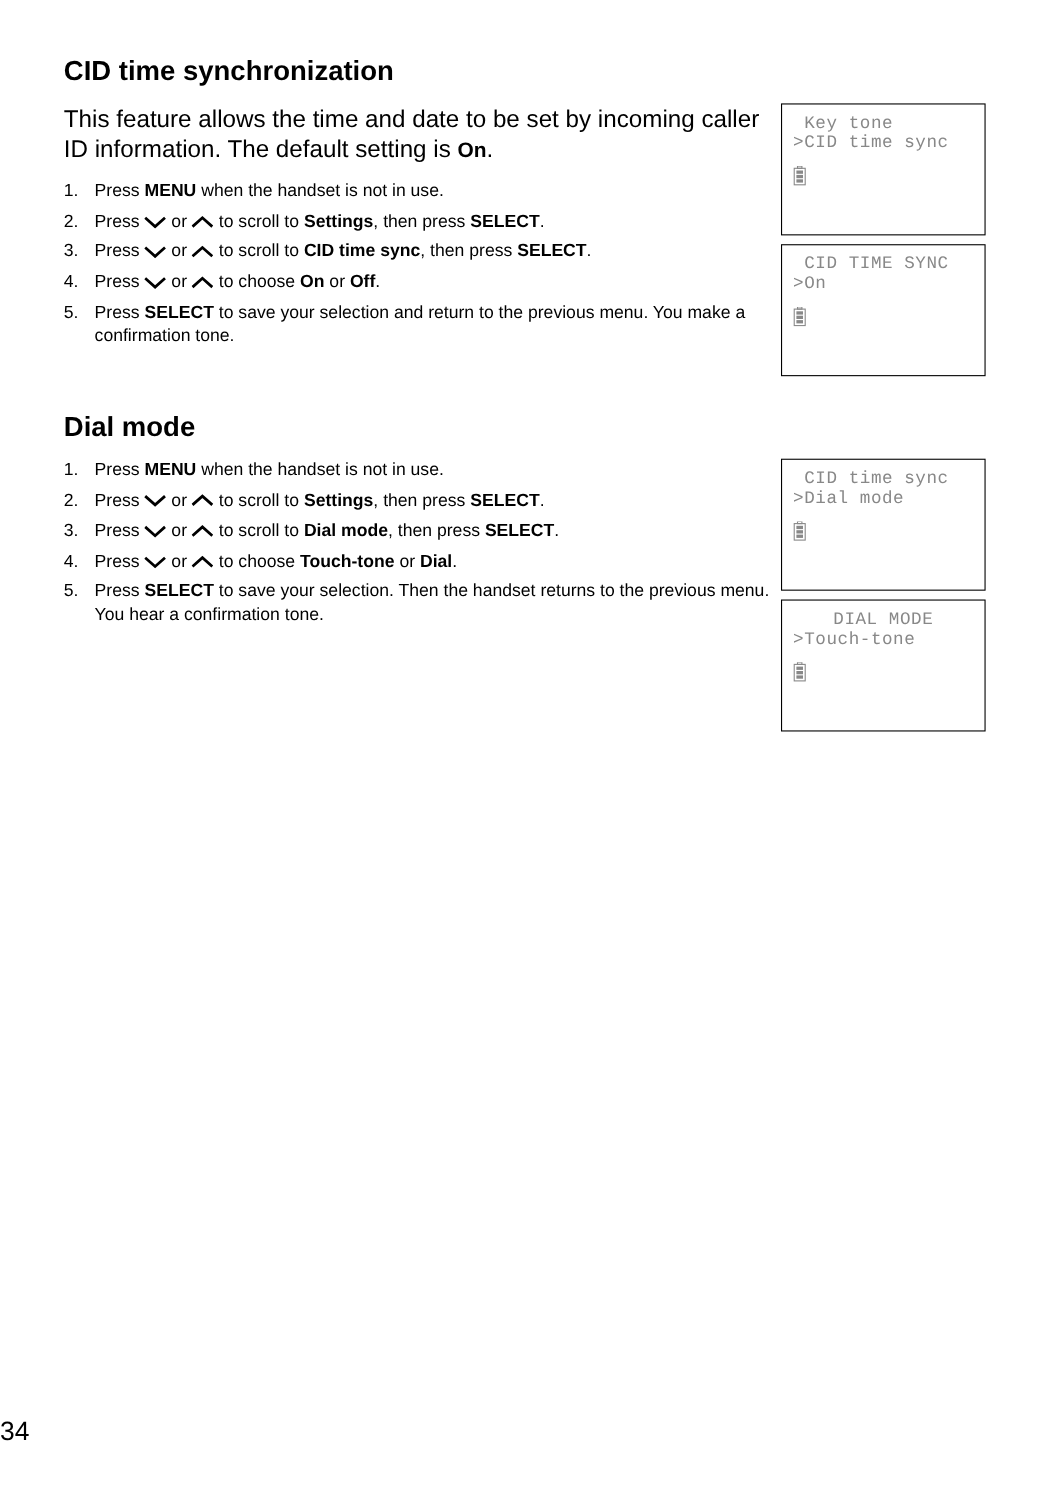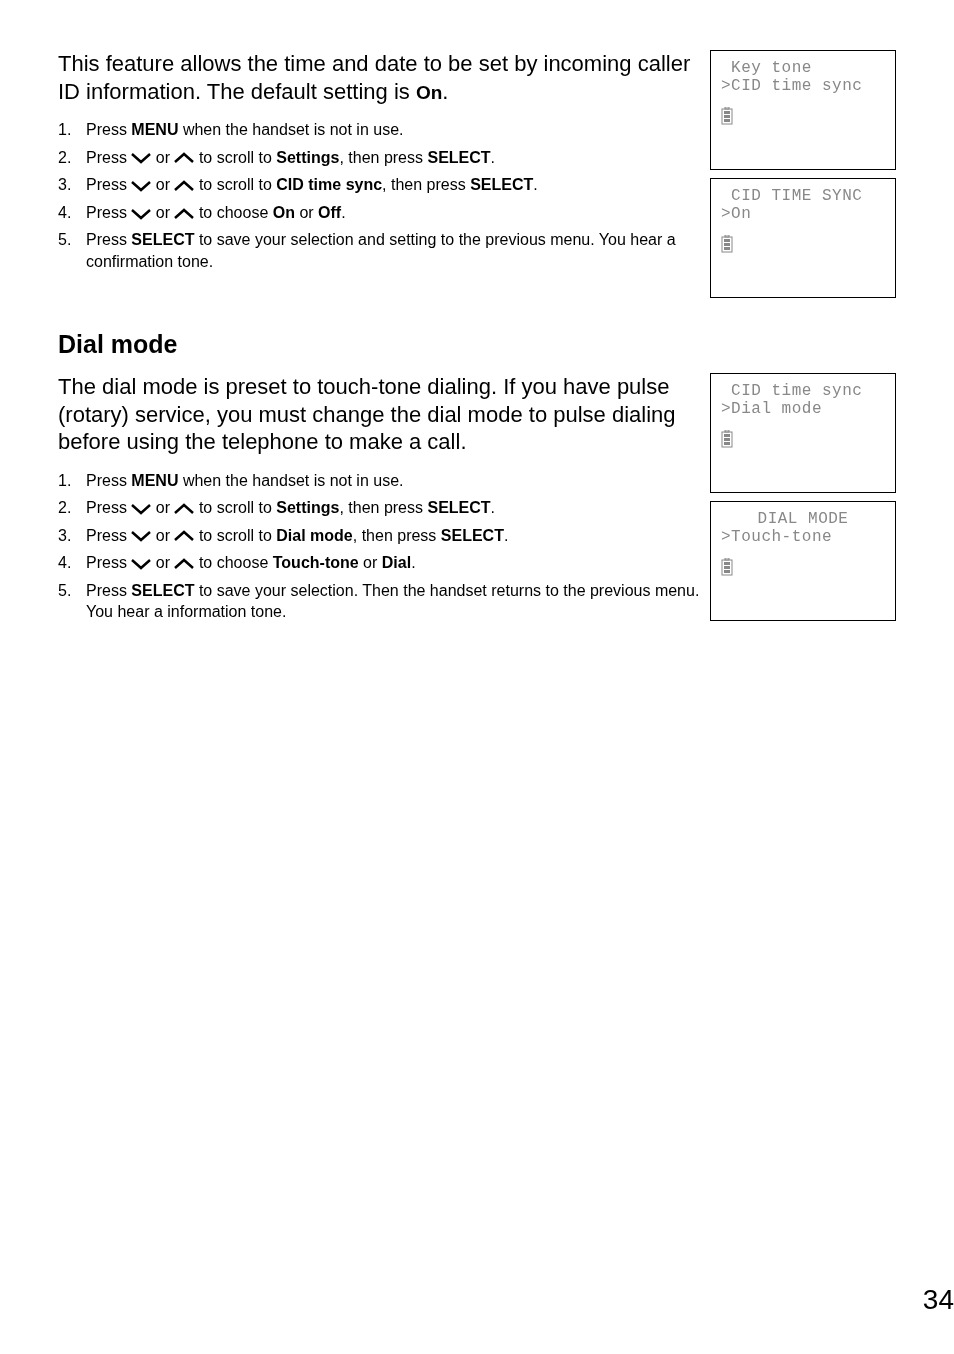--- a/index.html
+++ b/index.html
@@ -108,34 +108,35 @@
     position: absolute;
     left: 10px;
     top: 56px;
   }
 
   .page-number {
     position: absolute;
     bottom: 38px;
     left: 0;
     right: 0;
-    text-align: right;
-    font-size: 28px;
+    text-align: left;
+    font-size: 24px;
   }
 
   .section2 {
     margin-top: 23px;
   }
 </style>
 </head>
 <body>
 
 <div class="page">
 
 
+  <h2 class="sub-title">CID time synchronization</h2>
 
   <div class="content-row">
     <div class="text-col">
       <p class="intro">
         <span>This feature allows the time and date to be set by incoming caller ID information. The default setting is </span><span class="small-bold">On</span><span>.</span>
       </p>
 
       <ol class="steps">
         <li>
           <span>Press </span><span class="bold-inline">MENU</span><span> when the handset is not in use.</span>
@@ -155,21 +156,21 @@
               </svg></span><span> to scroll to </span><span class="bold-inline">CID time sync</span><span>, then press </span><span class="bold-inline">SELECT</span><span>.</span>
         </li>
         <li>
           <span>Press </span><span class="arrow"><svg viewBox="0 0 20 12">
                 <path d="M1 2 L10 10 L19 2" fill="none" stroke="#000" stroke-width="2.5"></path>
               </svg></span><span> or </span><span class="arrow"><svg viewBox="0 0 20 12">
                 <path d="M1 10 L10 2 L19 10" fill="none" stroke="#000" stroke-width="2.5"></path>
               </svg></span><span> to choose </span><span class="bold-inline">On</span><span> or </span><span class="bold-inline">Off</span><span>.</span>
         </li>
         <li>
-          <span>Press </span><span class="bold-inline">SELECT</span><span> to save your selection and setting to the previous menu. You hear a confirmation tone.</span>
+          <span>Press </span><span class="bold-inline">SELECT</span><span> to save your selection and return to the previous menu. You make a confirmation tone.</span>
         </li>
       </ol>
     </div>
 
     <div class="screens-col">
       <div class="lcd">
         <div class="lcd-line"> Key tone</div>
         <div class="lcd-line">&gt;CID time sync</div>
         <span class="battery-icon">
           <svg width="12" height="18" viewBox="0 0 12 18">
@@ -195,21 +196,20 @@
         </span>
       </div>
     </div>
   </div>
 
   <div class="section2">
     <h2 class="sub-title">Dial mode</h2>
 
     <div class="content-row">
       <div class="text-col">
-        <p class="intro">The dial mode is preset to touch-tone dialing. If you have pulse (rotary) service, you must change the dial mode to pulse dialing before using the telephone to make a call.</p>
 
         <ol class="steps">
           <li>
             <span>Press </span><span class="bold-inline">MENU</span><span> when the handset is not in use.</span>
           </li>
           <li>
             <span>Press </span><span class="arrow"><svg viewBox="0 0 20 12">
                   <path d="M1 2 L10 10 L19 2" fill="none" stroke="#000" stroke-width="2.5"></path>
                 </svg></span><span> or </span><span class="arrow"><svg viewBox="0 0 20 12">
                   <path d="M1 10 L10 2 L19 10" fill="none" stroke="#000" stroke-width="2.5"></path>
@@ -223,21 +223,21 @@
                 </svg></span><span> to scroll to </span><span class="bold-inline">Dial mode</span><span>, then press </span><span class="bold-inline">SELECT</span><span>.</span>
           </li>
           <li>
             <span>Press </span><span class="arrow"><svg viewBox="0 0 20 12">
                   <path d="M1 2 L10 10 L19 2" fill="none" stroke="#000" stroke-width="2.5"></path>
                 </svg></span><span> or </span><span class="arrow"><svg viewBox="0 0 20 12">
                   <path d="M1 10 L10 2 L19 10" fill="none" stroke="#000" stroke-width="2.5"></path>
                 </svg></span><span> to choose </span><span class="bold-inline">Touch-tone</span><span> or </span><span class="bold-inline">Dial</span><span>.</span>
           </li>
           <li>
-            <span>Press </span><span class="bold-inline">SELECT</span><span> to save your selection. Then the handset returns to the previous menu. You hear a information tone.</span>
+            <span>Press </span><span class="bold-inline">SELECT</span><span> to save your selection. Then the handset returns to the previous menu. You hear a confirmation tone.</span>
           </li>
         </ol>
       </div>
 
       <div class="screens-col">
         <div class="lcd">
           <div class="lcd-line"> CID time sync</div>
           <div class="lcd-line">&gt;Dial mode</div>
           <span class="battery-icon">
             <svg width="12" height="18" viewBox="0 0 12 18">

